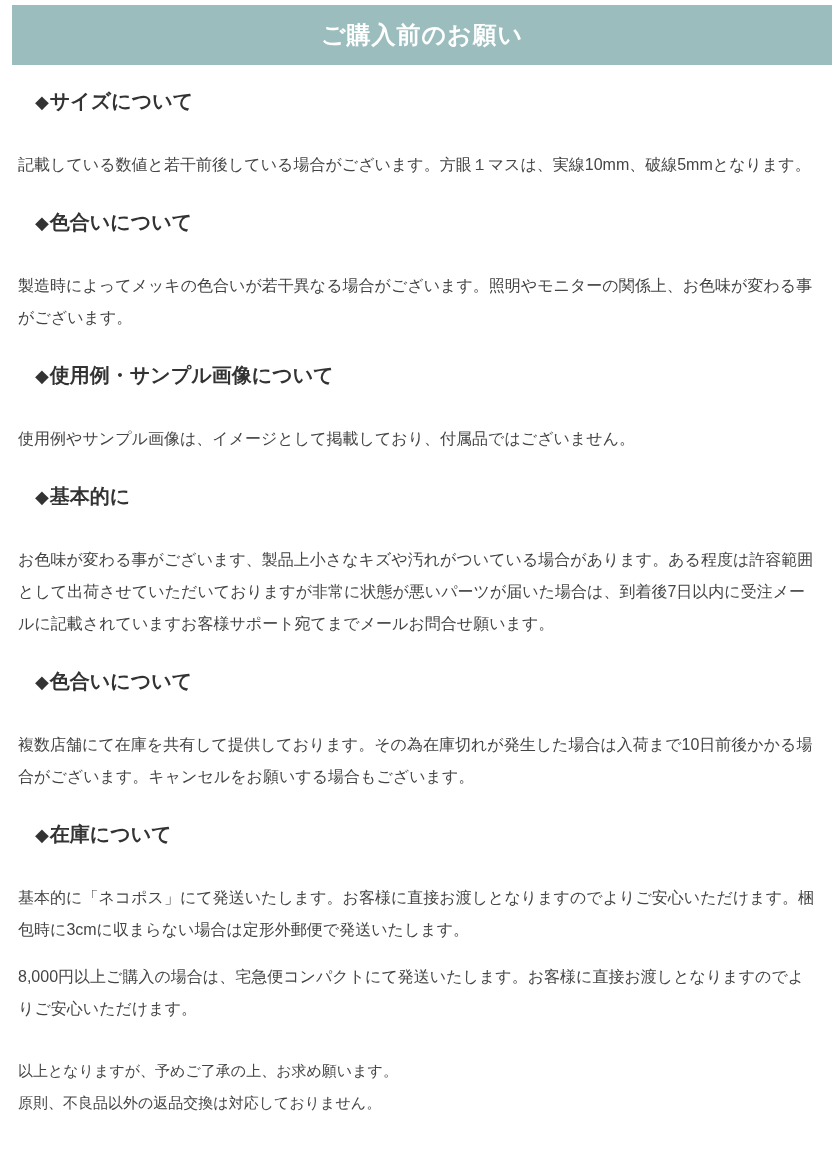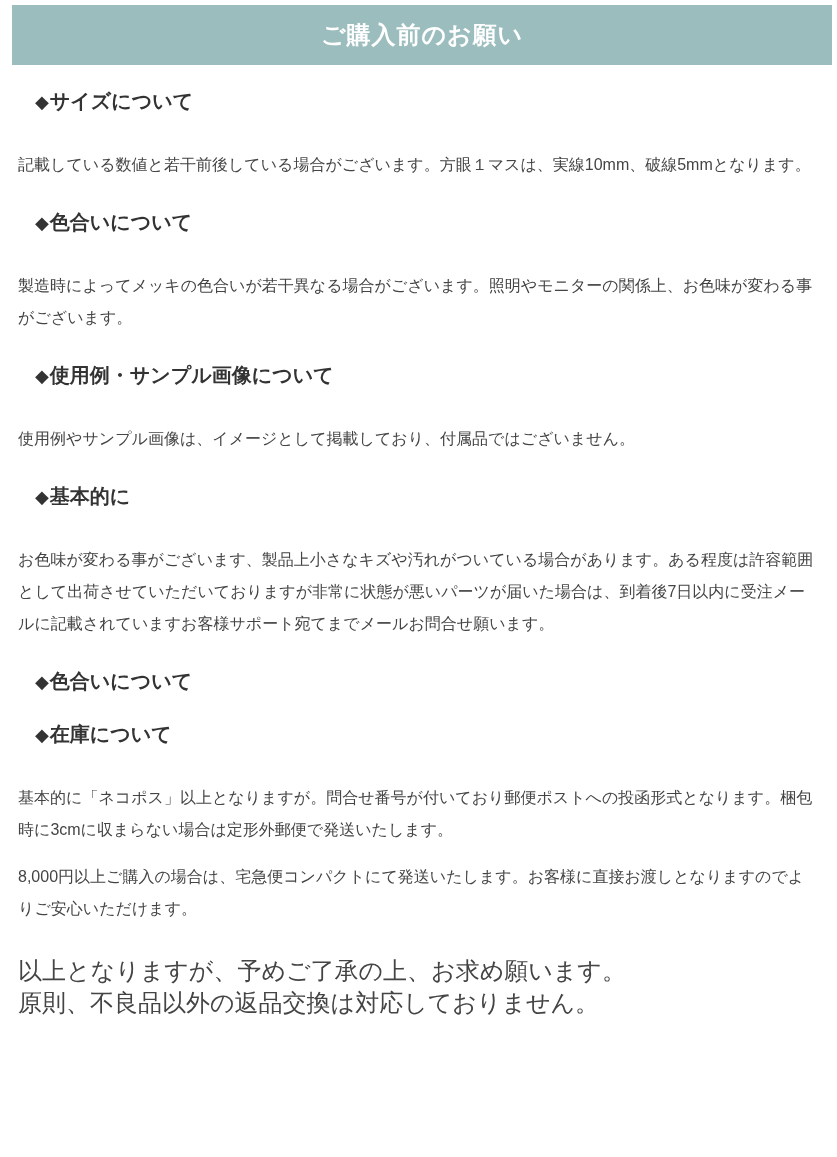--- a/index.html
+++ b/index.html
@@ -51,21 +51,21 @@
     font-size: 16px;
     line-height: 32px;
     color: #444444;
   }
   .section-body.cont {
     margin-top: 15px;
   }
   .footer-note {
     margin: 30px 4px 0 0;
     padding: 0 18px;
-    font-size: 24px;
+    font-size: 15px;
     line-height: 32px;
     color: #444444;
   }
   .footer-note.second {
     margin-top: 0;
   }
 </style>
 </head>
 <body>
 
@@ -90,24 +90,25 @@
     <p class="section-body">使用例やサンプル画像は、イメージとして掲載しており、付属品ではございません。</p>
   </section>
 
   <section>
     <h2 class="section-heading"><span class="diamond">◆</span><span>基本的に</span></h2>
     <p class="section-body">お色味が変わる事がございます、製品上小さなキズや汚れがついている場合があります。ある程度は許容範囲として出荷させていただいておりますが非常に状態が悪いパーツが届いた場合は、到着後7日以内に受注メールに記載されていますお客様サポート宛てまでメールお問合せ願います。</p>
   </section>
 
   <section>
     <h2 class="section-heading"><span class="diamond">◆</span><span>色合いについて</span></h2>
+    <p class="section-body">複数店舗にて在庫を共有して提供しております。その為在庫切れが発生した場合は入荷まで10日前後かかる場合がございます。キャンセルをお願いする場合もございます。</p>
   </section>
 
   <section>
     <h2 class="section-heading"><span class="diamond">◆</span><span>在庫について</span></h2>
-    <p class="section-body">基本的に「ネコポス」以上となりますが。問合せ番号が付いており郵便ポストへの投函形式となります。梱包時に3cmに収まらない場合は定形外郵便で発送いたします。</p>
+    <p class="section-body">基本的に「ネコポス」にて発送いたします。お客様に直接お渡しとなりますのでよりご安心いただけます。梱包時に3cmに収まらない場合は定形外郵便で発送いたします。</p>
     <p class="section-body cont">8,000円以上ご購入の場合は、宅急便コンパクトにて発送いたします。お客様に直接お渡しとなりますのでよりご安心いただけます。</p>
   </section>
 
   <p class="footer-note">以上となりますが、予めご了承の上、お求め願います。</p>
   <p class="footer-note second">原則、不良品以外の返品交換は対応しておりません。</p>
 
 </div>
 
 </body></html>

